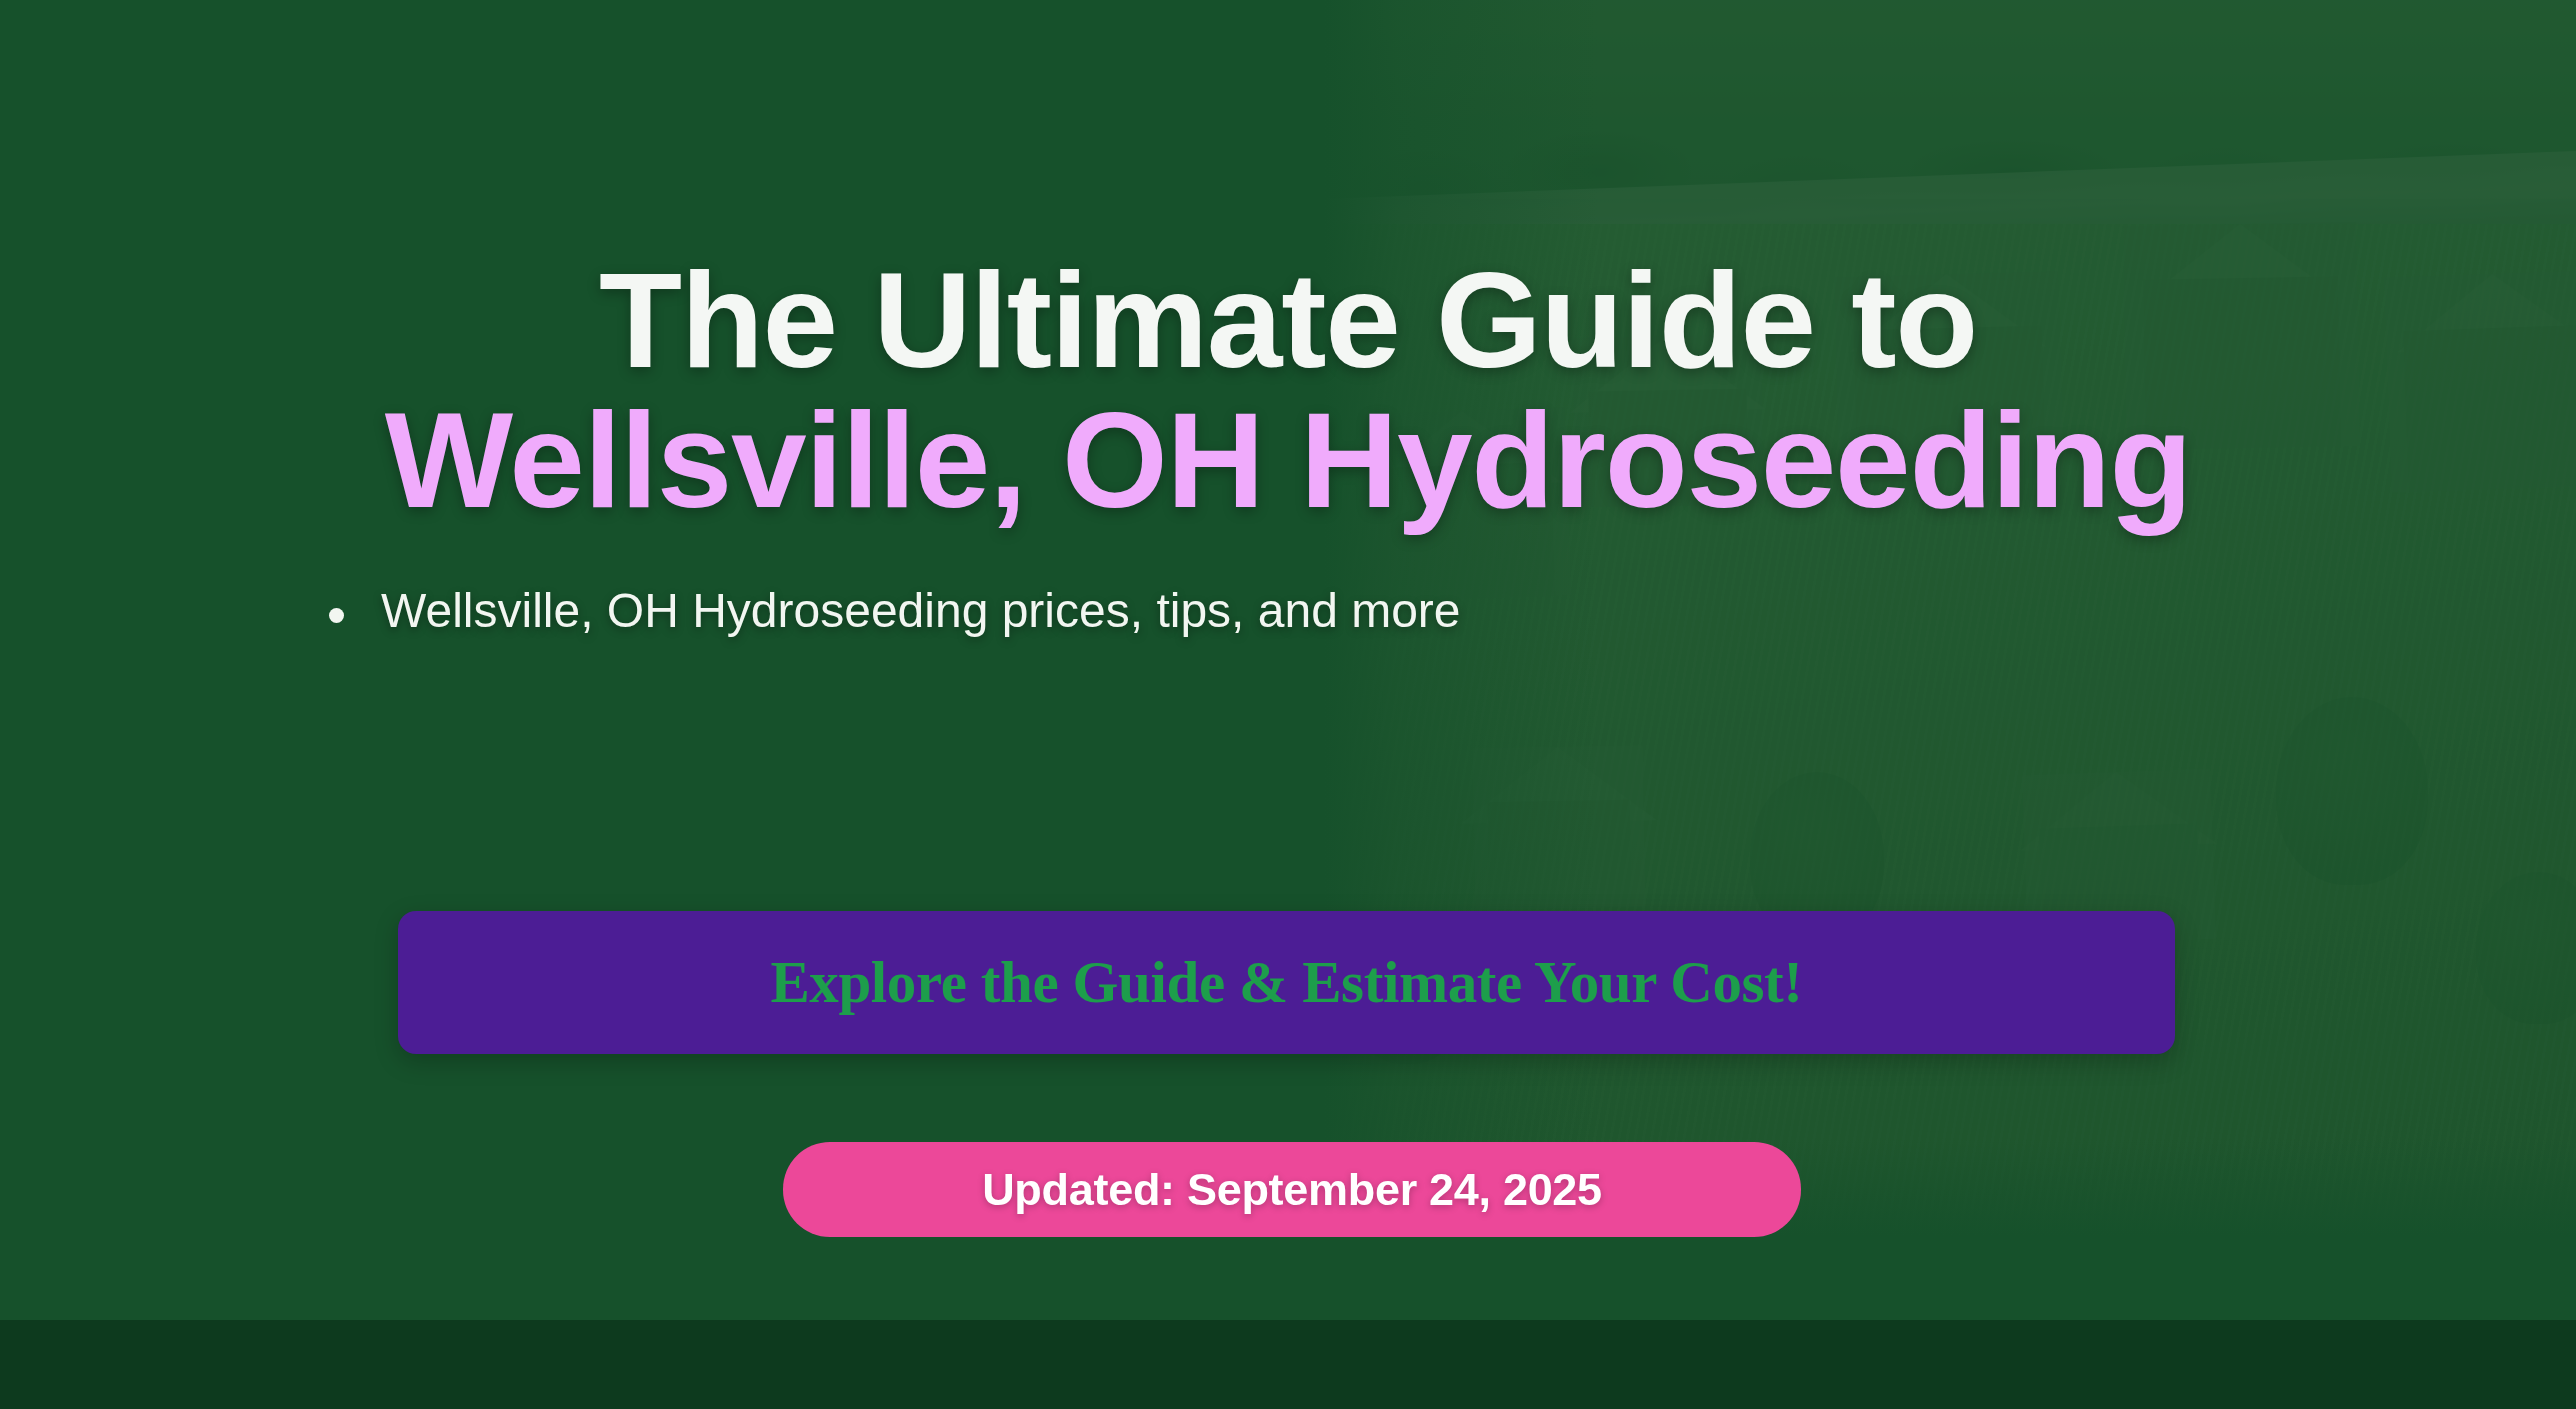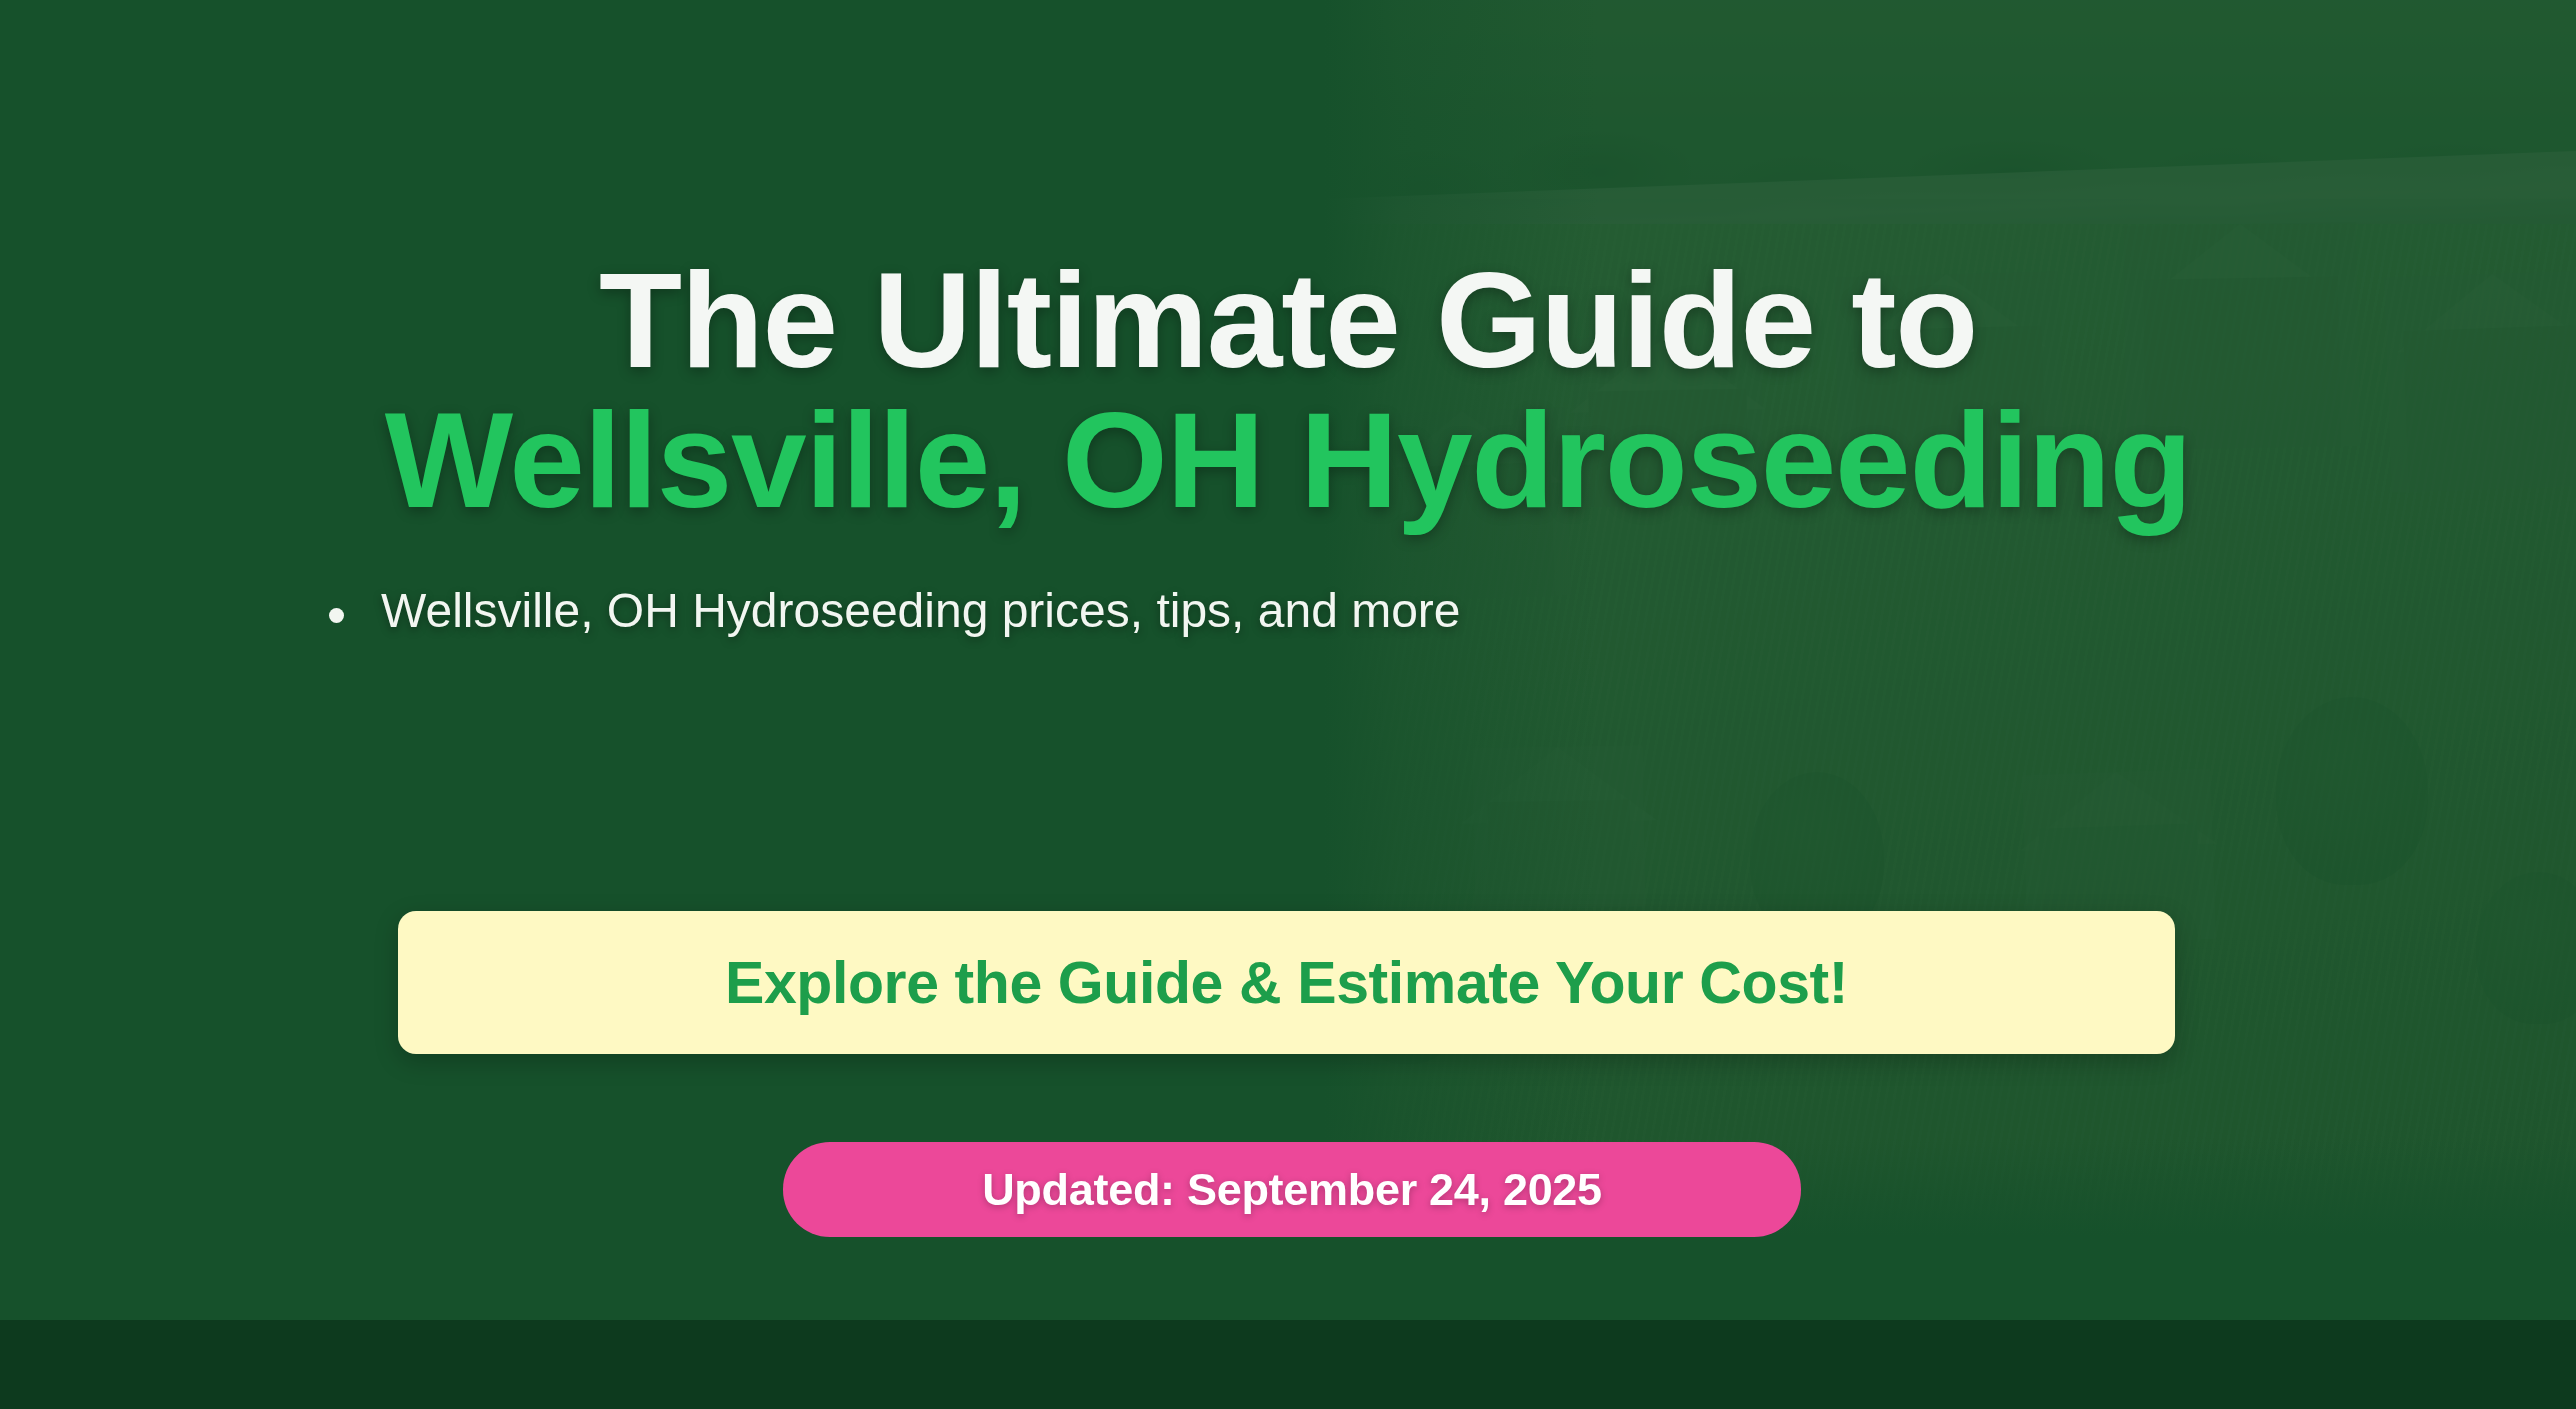--- a/index.html
+++ b/index.html
@@ -116,21 +116,21 @@
     position: absolute;
     left: 0; right: 0; top: 159px;
     text-align: center;
     font-weight: 700;
     font-size: 136px;
     line-height: 1.03;
     letter-spacing: -1.3px;
     text-shadow: 0 3.6px 12.5px rgba(0,0,0,.30);
   }
   .headline .line-1 { display: block; color: #f4f7f4; }
-  .headline .line-2 { display: block; color: #22c55e; text-align: center; }
+  .headline .line-2 { display: block; color: #f0abfc; text-align: center; }
 
   .bullets {
     position: absolute;
     left: 329px;
     top: 586px;
     margin: 0;
     padding: 0;
     list-style: none;
   }
   .bullets li {
@@ -153,25 +153,25 @@
     border-radius: 50%;
     background: #f2f6f1;
   }
 
   .cta-button {
     position: absolute;
     left: 398px;
     top: 911px;
     width: 1777px;
     height: 143px;
-    background: #fef9c3;
+    background: #4c1d95;
     border: none;
     border-radius: 18px;
     color: #1d9e4b;
-    font-family: Liberation Sans, sans-serif;
+    font-family: Liberation Serif, serif;
     font-size: 59px;
     font-weight: 700;
     letter-spacing: -0.4px;
     cursor: pointer;
     box-shadow: 0 7.2px 23px rgba(0,0,0,.22);
   }
 
   .updated-badge {
     position: absolute;
     left: 783px;

